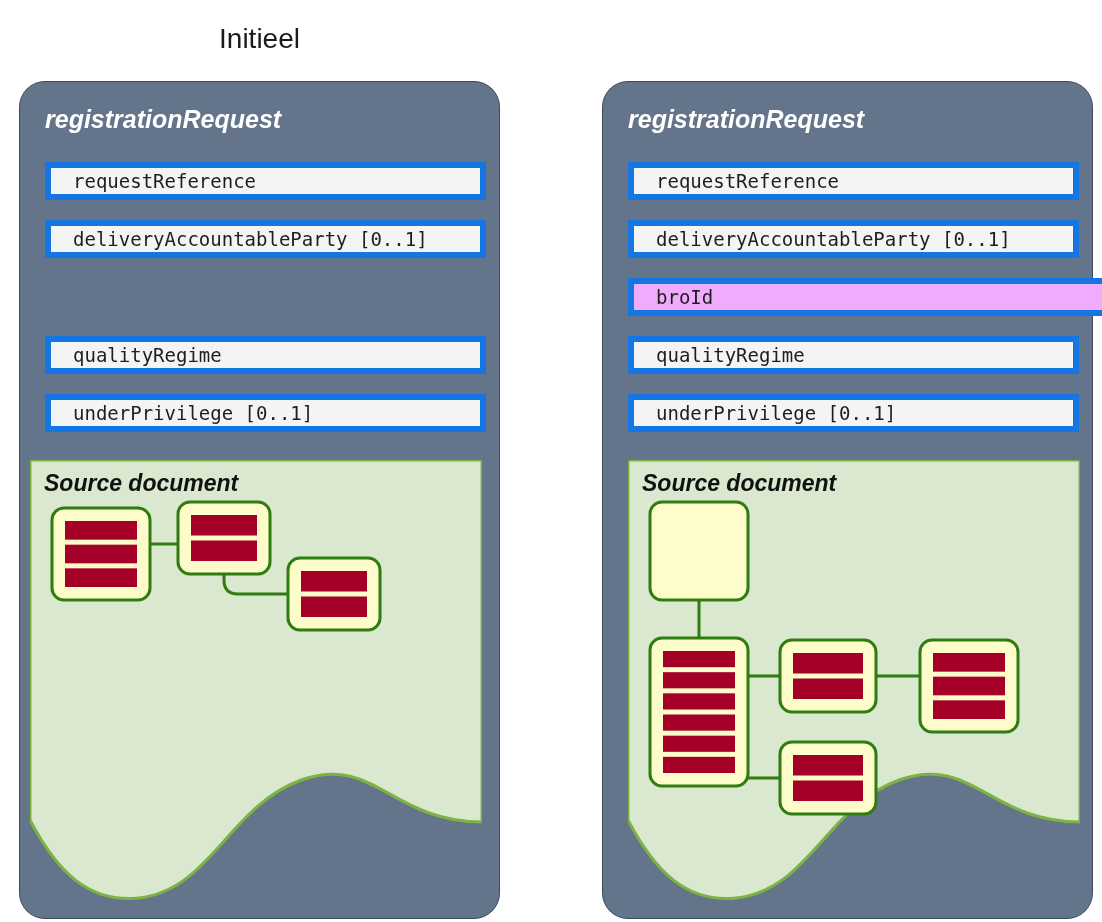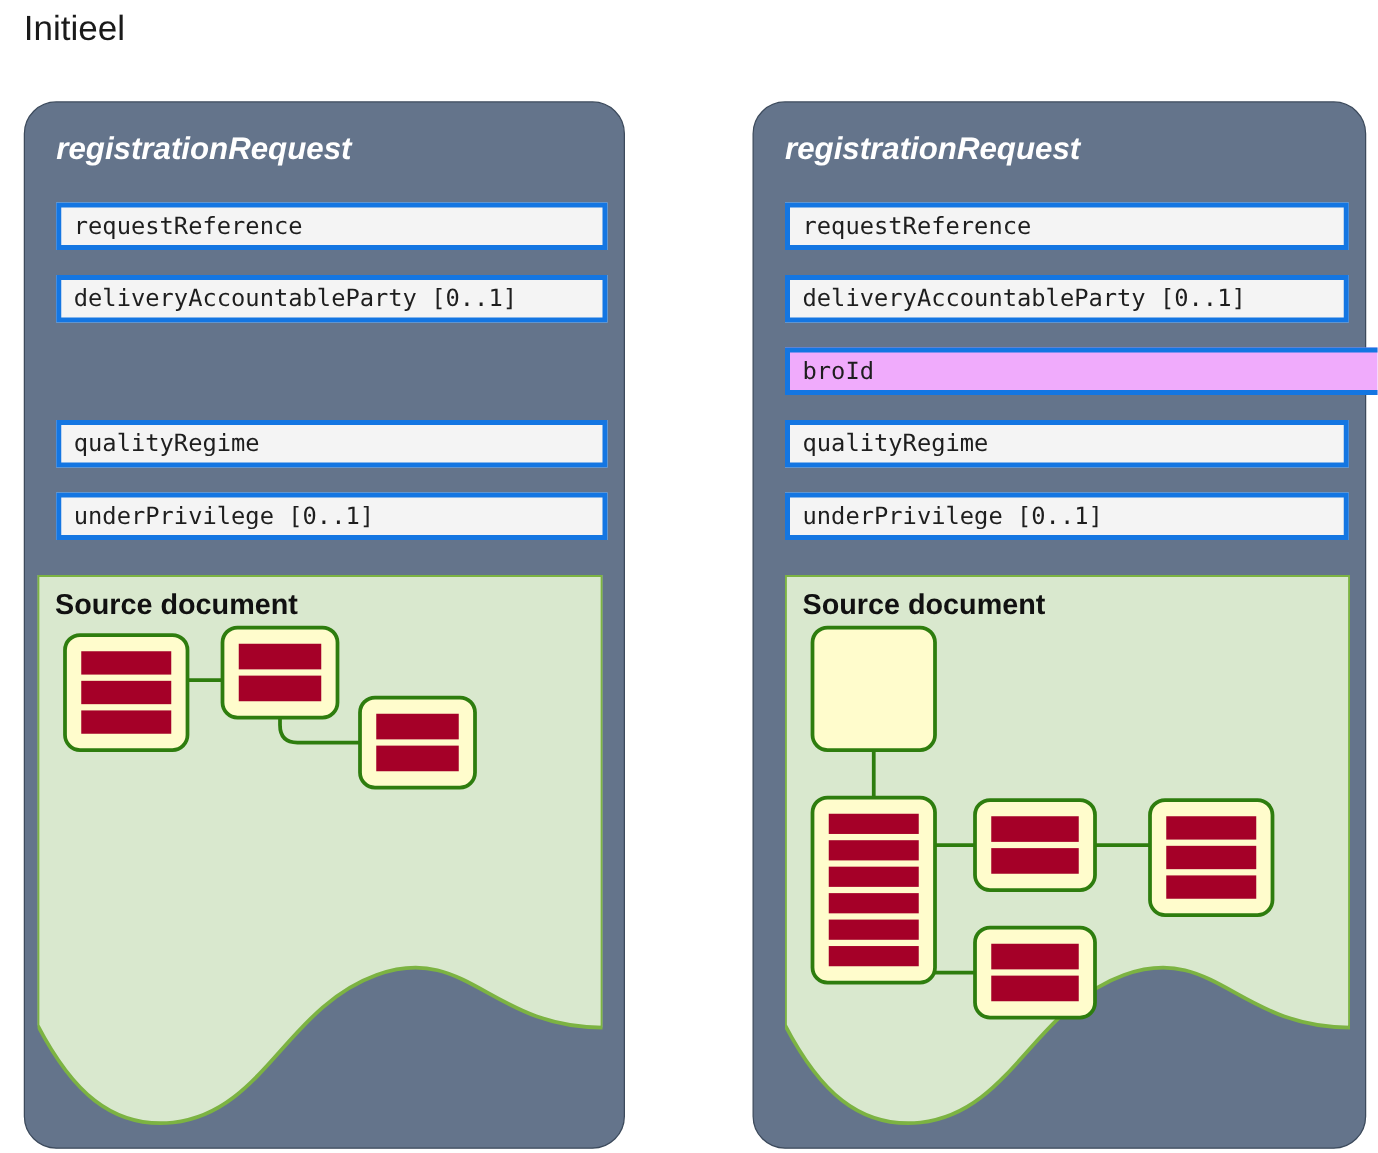--- a/index.html
+++ b/index.html
@@ -1,46 +1,47 @@
 <!DOCTYPE html>
 <html><head>
 <meta charset="utf-8">
 <style>
   html,body{margin:0;padding:0;background:#ffffff;}
   body{width:1102px;height:922px;font-family:"Liberation Sans",sans-serif;overflow:hidden;}
   .stage{position:relative;width:1102px;height:922px;}
 
   .panel-title{
-    position:absolute;text-align:left;color:#1a1a1a;
+    position:absolute;text-align:center;color:#1a1a1a;
     font-size:28px;line-height:34px;font-family:"Liberation Sans",sans-serif;
     white-space:nowrap;
+    margin-top:16px;
   }
 
   .panel{position:absolute;border-radius:26px;box-sizing:border-box;}
   .panel-bg{position:absolute;inset:0;border-radius:26px;background:#64748b;border:1px solid #3c4a5c;}
 
   .panel-header{
     position:absolute;color:#ffffff;font-style:italic;font-weight:bold;
     font-size:25px;line-height:27px;font-family:"Liberation Sans",sans-serif;
     white-space:nowrap;
   }
 
   .field{
     position:absolute;box-sizing:border-box;
-    background:#f4f4f4;border:4px solid #a3a3a3;
+    background:#f4f4f4;border:6px solid #a3a3a3;
     font-family:"DejaVu Sans Mono","Liberation Mono",monospace;
     font-size:19px;color:#1e1e1e;
-    display:flex;align-items:center;padding-left:10px;
+    display:flex;align-items:center;padding-left:22px;
     white-space:nowrap;letter-spacing:0px;
   }
 
   .srcdoc{position:absolute;}
   .srcdoc svg{position:absolute;left:0;top:0;display:block;}
   .srcdoc-title{
-    position:absolute;font-weight:bold;
+    position:absolute;font-style:italic;font-weight:bold;
     font-size:23px;line-height:27px;color:#111111;
     font-family:"Liberation Sans",sans-serif;white-space:nowrap;text-align:right;
   }
 </style>
 </head>
 <body>
 
 <div class="stage">
 
 <div class="panel-title" style="left: 19px; top: 6px; width: 481px; color: rgb(26, 26, 26);">Initieel</div>

